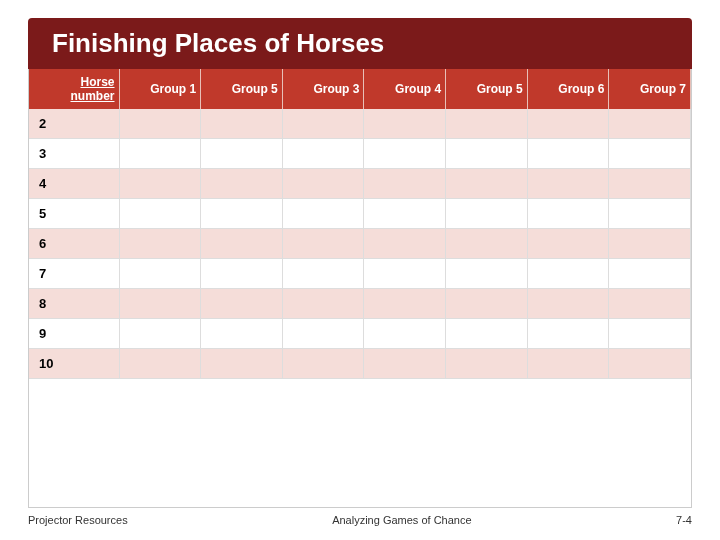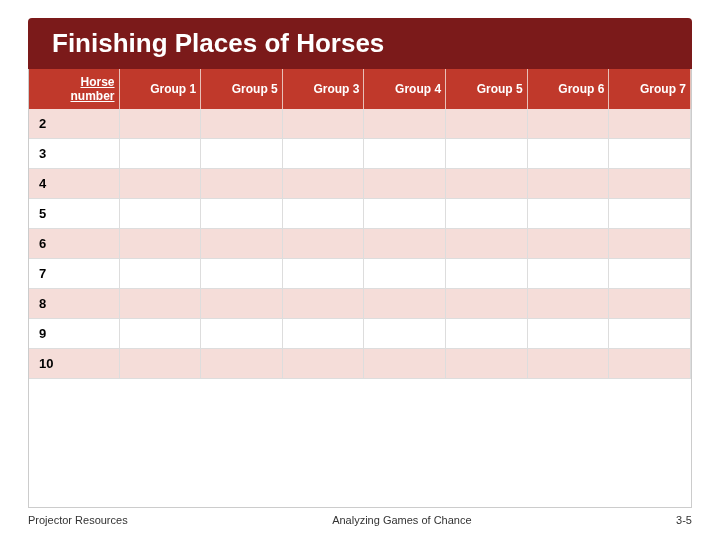--- a/index.html
+++ b/index.html
@@ -202,15 +202,15 @@
             <td></td>
             <td></td>
             <td></td>
           </tr>
         </tbody>
     </table>
   </div>
   <div class="footer">
     <span>Projector Resources</span>
     <span>Analyzing Games of Chance</span>
-    <span>3-5</span>
+    <span>7-4</span>
   </div>
 </div>
 
 </body></html>

